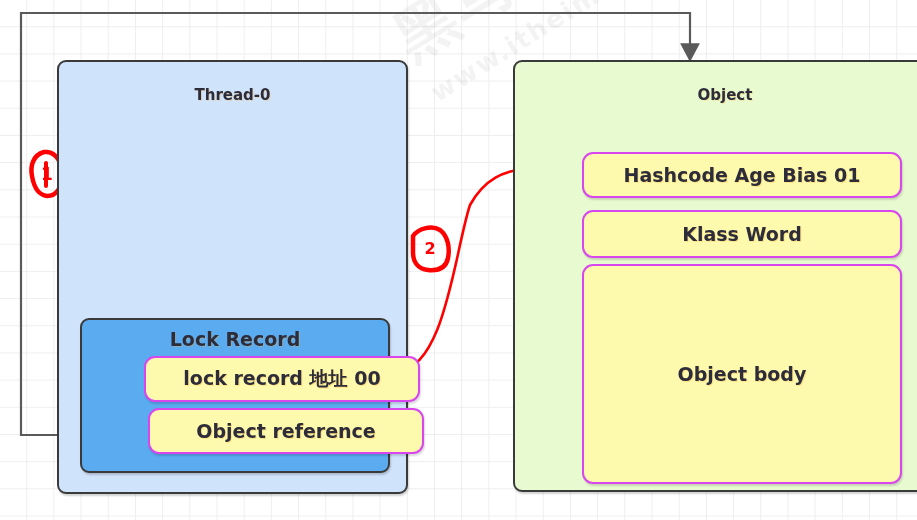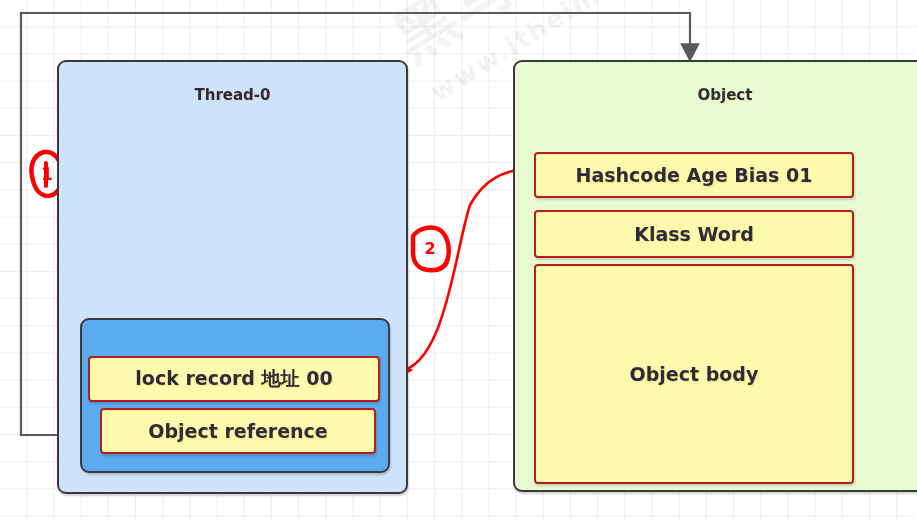--- a/index.html
+++ b/index.html
@@ -81,23 +81,24 @@
   }
   .object-box {
     background: #e8fbd0;
   }
   .lock-box {
     background: #5aabf0;
     border-radius: 9px;
   }
   .field-box {
     background: #fdfaae;
-    border: 2px solid #b91c1c;
-    border-radius: 4px;
+    border: 2px solid #d946ef;
+    border-radius: 11px;
     box-shadow: 1px 2px 2px rgba(0,0,0,0.15);
+    margin-left: 48px;
   }
 
   .title {
     position: absolute;
     left: 0;
     right: 0;
     text-align: center;
     font-weight: 700;
     color: #2c2c3a;
     text-shadow: 1px 1px 0 rgba(255,180,60,0.30);
@@ -189,22 +190,23 @@
     </g>
   </svg>
 
   <div class="marker" style="left:38px; top:165px; width:18px; height:18px;">1</div>
   <div class="marker" style="left:422px; top:241px; width:16px; height:16px; font-size:16px;">2</div>
 
   <div class="box thread-box" style="left:57px; top:60px; width:351px; height:434px;">
     <div class="title box-title">Thread-0</div>
 
     <div class="box lock-box" style="left:21px; top:256px; width:310px; height:155px;">
-
-      <div class="field-box" style="position:absolute; left:6px; top:36px; width:272px; height:42px;padding-left:16px;">
+      <div class="title lock-title">Lock Record</div>
+
+      <div class="field-box" style="position:absolute; left:14px; top:36px; width:272px; height:42px;">
         <div class="field-label">lock record 地址 00</div>
       </div>
 
       <div class="field-box" style="position:absolute; left:18px; top:88px; width:272px; height:42px;">
         <div class="field-label">Object reference</div>
       </div>
     </div>
   </div>
 
   <div class="box object-box" style="left:513px; top:60px; width:424px; height:432px;">

